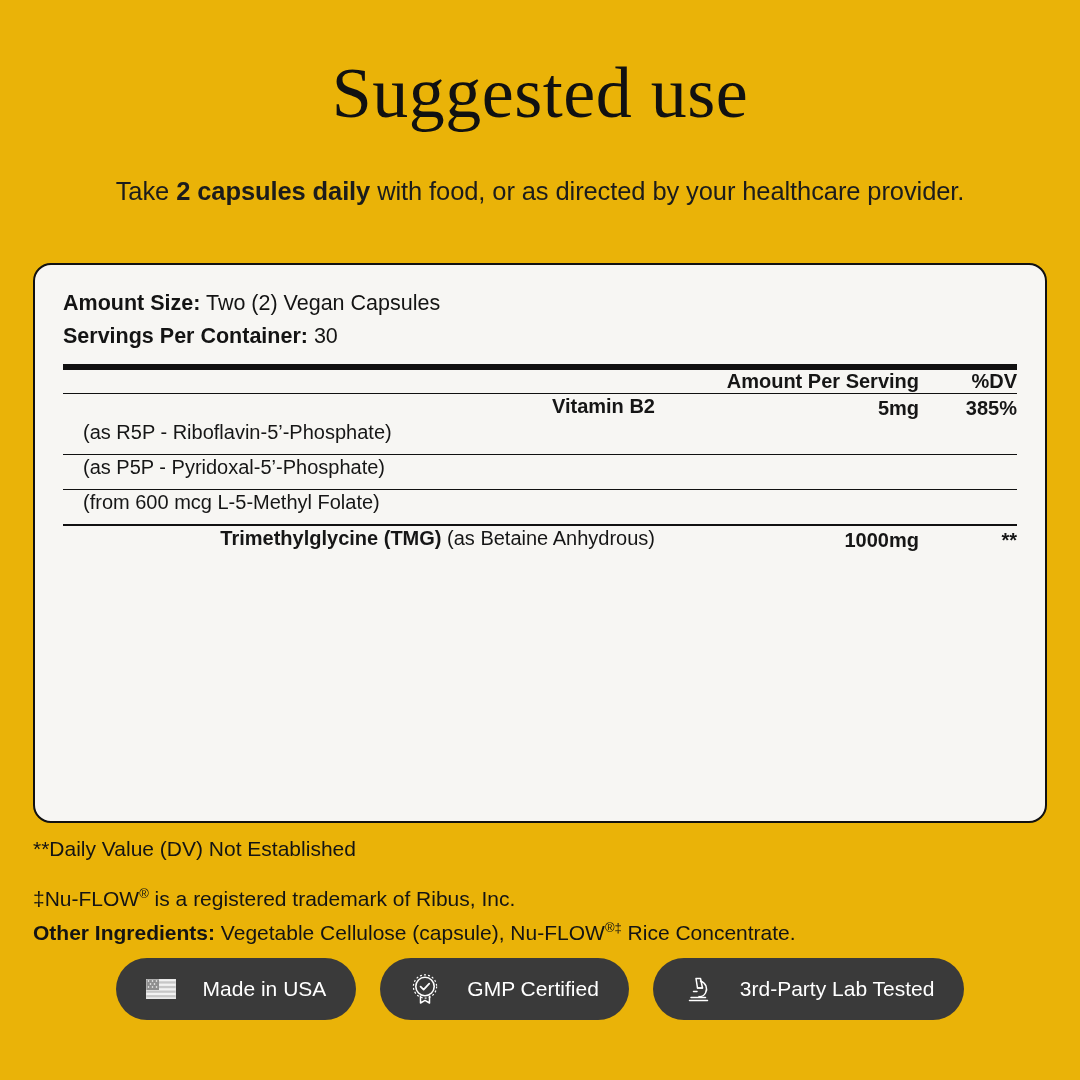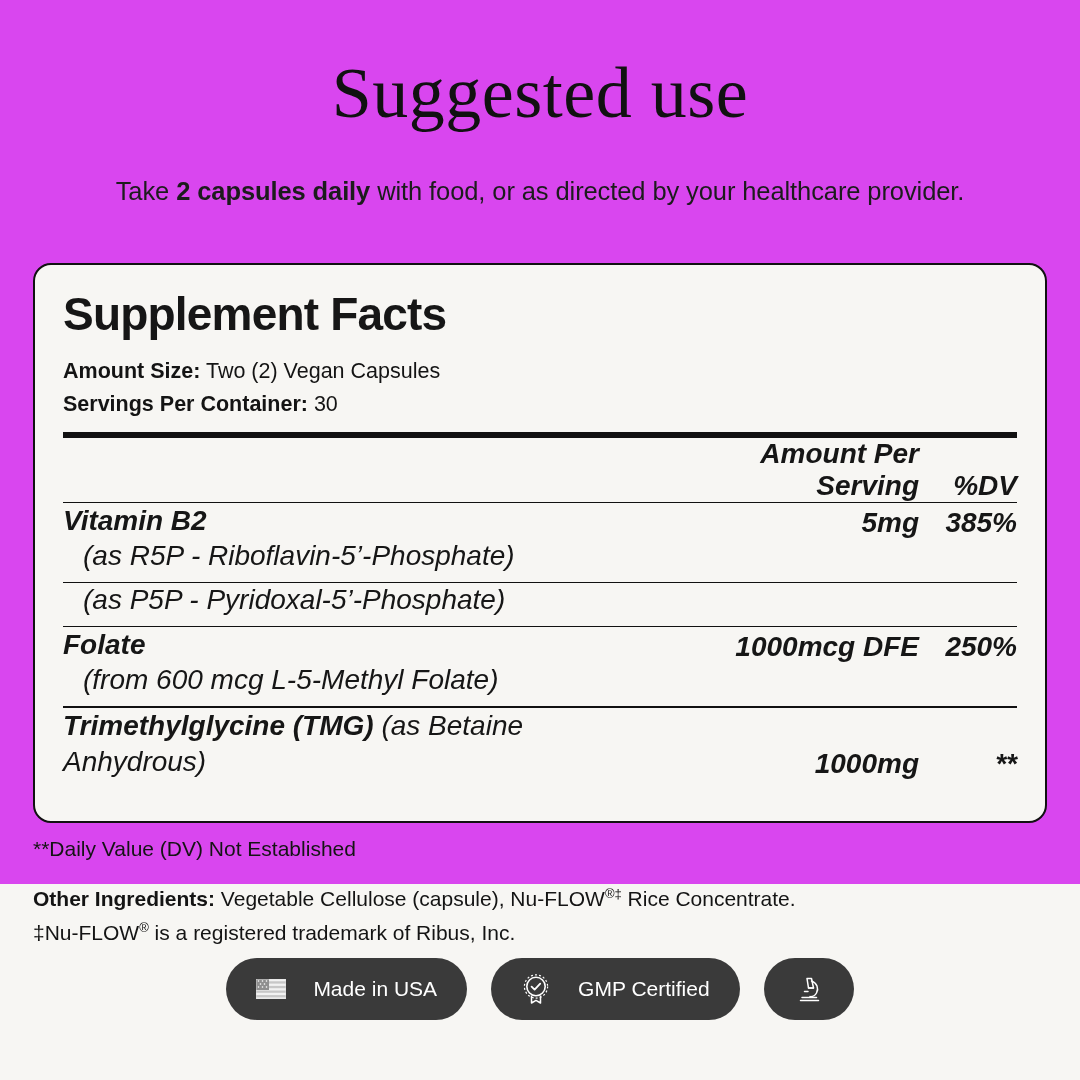--- a/index.html
+++ b/index.html
@@ -6,22 +6,22 @@
   html, body {
     margin: 0; padding: 0;
     width: 1080px; height: 1080px;
     background: #f7f6f3;
     font-family: "Liberation Sans", sans-serif;
     color: #161616;
     overflow: hidden;
   }
   .page {
     position: relative;
-    width: 1080px; height: 884px;
-    background: #d946ef;
+    width: 1080px; height: 1080px;
+    background: #eab308;
   }
 
   
   .title {
     font-family: "Liberation Serif", serif;
     font-size: 72px;
     font-weight: 400;
     text-align: center;
     letter-spacing: 0.5px;
     margin: 0;
@@ -65,40 +65,39 @@
   .serving-line b { font-weight: 700; }
 
   .rule-thick {
     border-top: 6px solid #111;
     margin: 12px 0 0 0;
   }
 
   table.facts-table {
     width: 100%;
     border-collapse: collapse;
-    font-size: 28px;
-    font-style: italic;
+    font-size: 20px;
   }
   table.facts-table td {
     padding: 0;
     vertical-align: bottom;
   }
   .hdr-row td {
     padding: 7px 0 8px 0;
     font-weight: 700;
     text-align: right;
   }
   .hdr-row td.amt { padding-right: 6px; }
   .hdr-row td.dv  { width: 92px; }
 
   .nutrient-row td {
     padding-top: 11px;
   }
   .nutrient-row td.name {
-    text-align: left;
+    text-align: right;
     line-height: 1.28;
   }
   .nutrient-row td.amt {
     text-align: right;
     font-weight: 700;
     white-space: nowrap;
     padding-right: 6px;
   }
   .nutrient-row td.dv {
     text-align: right;
@@ -166,21 +165,20 @@
 
 <div class="page">
 
   <h1 class="title">Suggested use</h1>
 
   <div class="intro">
     <span>Take </span><b>2 capsules daily</b><span> with food, or as directed by your healthcare provider.</span>
   </div>
 
   <div class="facts">
-    <div class="facts-title">Supplement Facts</div>
 
     <div class="serving-line">
       <b>Amount Size:</b><span> Two (2) Vegan Capsules</span>
     </div>
     <div class="serving-line">
       <b>Servings Per Container:</b><span> 30</span>
     </div>
 
     <div class="rule-thick"></div>
 
@@ -221,27 +219,20 @@
           <span class="nsub">(as P5P - Pyridoxal-5’-Phosphate)</span>
         </td>
       </tr>
       <tr>
             <td class="sep-cell" colspan="3">
               <div class="sep"></div>
             </td>
           </tr>
 
       <tr class="nutrient-row">
-        <td class="name">
-          <span class="nname">Folate</span>
-        </td>
-        <td class="amt">1000mcg DFE</td>
-        <td class="dv">250%</td>
-      </tr>
-      <tr class="nutrient-row">
         <td class="sub" colspan="3">
           <span class="nsub">(from 600 mcg L-5-Methyl Folate)</span>
         </td>
       </tr>
       <tr>
             <td class="sep-cell" colspan="3">
               <div class="sep"></div>
             </td>
           </tr>
 
@@ -258,24 +249,24 @@
         <td class="amt">1000mg</td>
         <td class="dv">**</td>
       </tr>
     </tbody>
       </table>
   </div>
 
   <div class="footnotes">
     <div class="fn">**Daily Value (DV) Not Established</div>
     <div>
+      <span>‡Nu-FLOW</span><sup>®</sup><span> is a registered trademark of Ribus, Inc.</span>
+    </div>
+    <div>
       <b>Other Ingredients:</b><span> Vegetable Cellulose (capsule), Nu-FLOW</span><sup>®‡</sup><span> Rice Concentrate.</span>
-    </div>
-    <div>
-      <span>‡Nu-FLOW</span><sup>®</sup><span> is a registered trademark of Ribus, Inc.</span>
     </div>
   </div>
 
   <div class="badges">
 
     <div class="badge">
       <span class="bicon">
         <svg width="30" height="20" viewBox="0 0 30 20">
           <rect x="0" y="0" width="30" height="20" fill="#f2f2f2"></rect>
           <g fill="#c7c7c7">
@@ -319,16 +310,17 @@
           <g fill="none" stroke="#ffffff" stroke-width="1.5" stroke-linecap="round" stroke-linejoin="round">
             <path d="M12 4.5 L16.5 4.5 L18.5 14 L13.5 14 Z"></path>
             <path d="M13.5 14 L18.5 14"></path>
             <path d="M16.5 7 C22 9 24 14.5 21.5 19 C20 21.6 17.4 22.8 15 22.6"></path>
             <path d="M7 23.5 L21.5 23.5"></path>
             <path d="M5.5 26.5 L23.5 26.5"></path>
             <path d="M9.5 17.5 L13 17.5"></path>
           </g>
         </svg>
       </span>
+      <span>3rd-Party Lab Tested</span>
     </div>
 
   </div>
 </div>
 
 </body></html>

